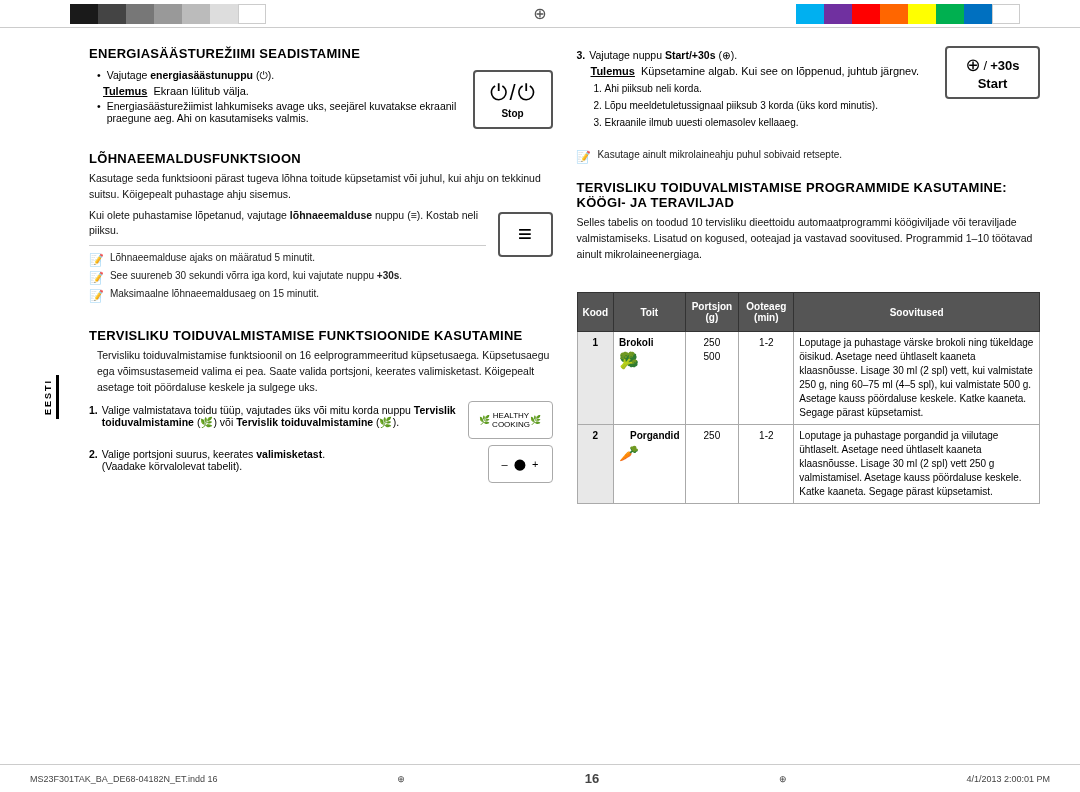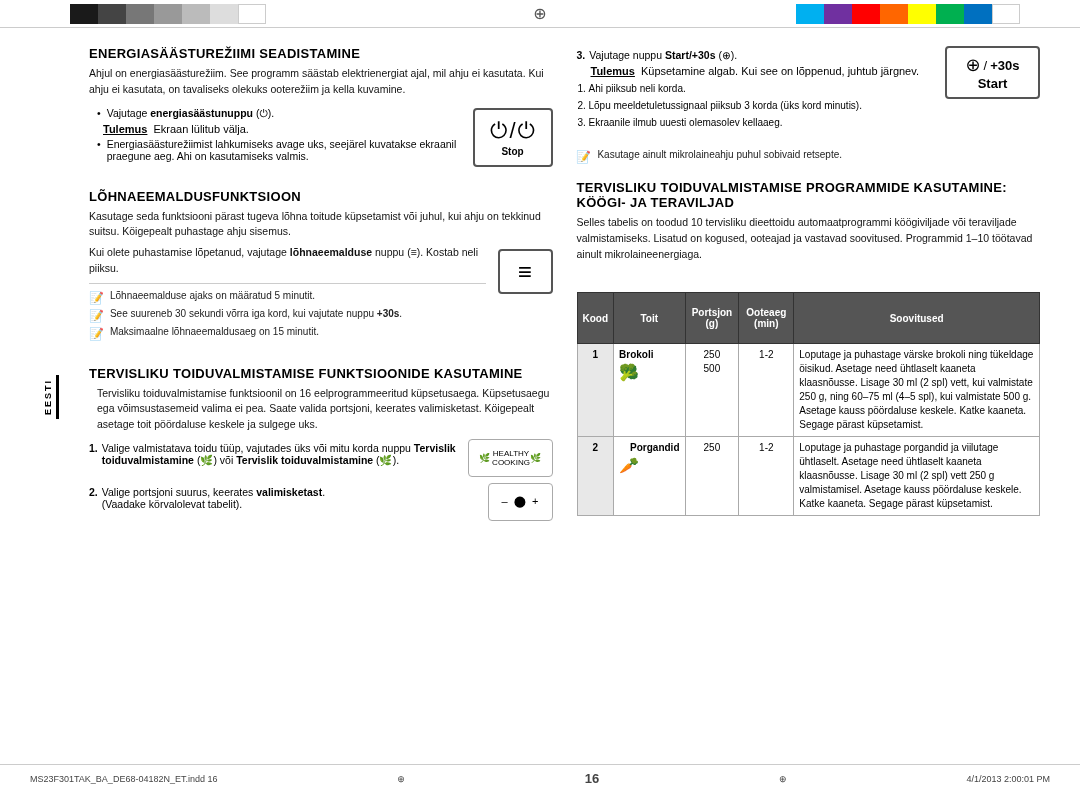--- a/index.html
+++ b/index.html
@@ -144,21 +144,21 @@
     
     .data-table {
       width: 100%;
       border-collapse: collapse;
       font-size: 10px;
       margin-top: 6px;
     }
     .data-table th {
       background: #555;
       color: #fff;
-      padding: 14px 5px;
+      padding: 8px 5px;
       text-align: center;
       font-weight: bold;
       border: 1px solid #333;
       font-size: 10px;
     }
     .data-table td {
       border: 1px solid #aaa;
       padding: 4px 5px;
       vertical-align: top;
       font-size: 10px;
@@ -252,21 +252,20 @@
 </div>
 
 <div class="main-content">
 
   <div class="sidebar-label">EESTI</div>
 
   <div class="left-col">
 
     <div class="section-block">
       <div class="section-title">ENERGIASÄÄSTUREŽIIMI SEADISTAMINE</div>
-      <div class="section-body" style="margin-bottom:6px;">Ahjul on energiasäästurežiim. See programm säästab elektrienergiat ajal, mil ahju ei kasutata. Kui ahju ei kasutata, on tavaliseks olekuks ooterežiim ja kella kuvamine.</div>
 
       <div style="display:flex; gap:10px; align-items:flex-start;">
         <div style="flex:1;">
           <div class="bullet-item">
             <span>•</span>
             <span>Vajutage <b>energiasäästunuppu</b> (⏻).</span>
           </div>
           <div class="tulemus-row" style="margin-left:14px;">
             <span class="tulemus-label">Tulemus</span>
             <span>Ekraan lülitub välja.</span>
@@ -360,21 +359,21 @@
     <div style="display:flex; gap:10px; align-items:flex-start; margin-bottom:4px;">
       <div style="flex:1;">
         <div class="step-row">
           <span class="step-number-bold">3.</span>
           <span>Vajutage nuppu <b>Start/+30s</b> (⊕).</span>
         </div>
         <div class="tulemus-row" style="margin-left:14px; margin-top:4px;">
           <span class="tulemus-label">Tulemus</span>
           <span>Küpsetamine algab. Kui see on lõppenud, juhtub järgnev.</span>
         </div>
-        <ol class="num-list" style="margin-top:4px; margin-left:12px;">
+        <ol class="num-list" style="margin-top:4px; margin-left:28px;">
           <li>Ahi piiksub neli korda.</li>
           <li>Lõpu meeldetuletussignaal piiksub 3 korda (üks kord minutis).</li>
           <li>Ekraanile ilmub uuesti olemasolev kellaaeg.</li>
         </ol>
       </div>
 
       <div style="border:2px solid #555; border-radius:4px; padding:6px 10px; text-align:center; display:flex; flex-direction:column; align-items:center; width:95px; flex-shrink:0;">
         <div style="display:flex; align-items:center; gap:3px; font-size:18px;">
           <span>⊕</span>
           <span style="font-size:13px;">/</span>

